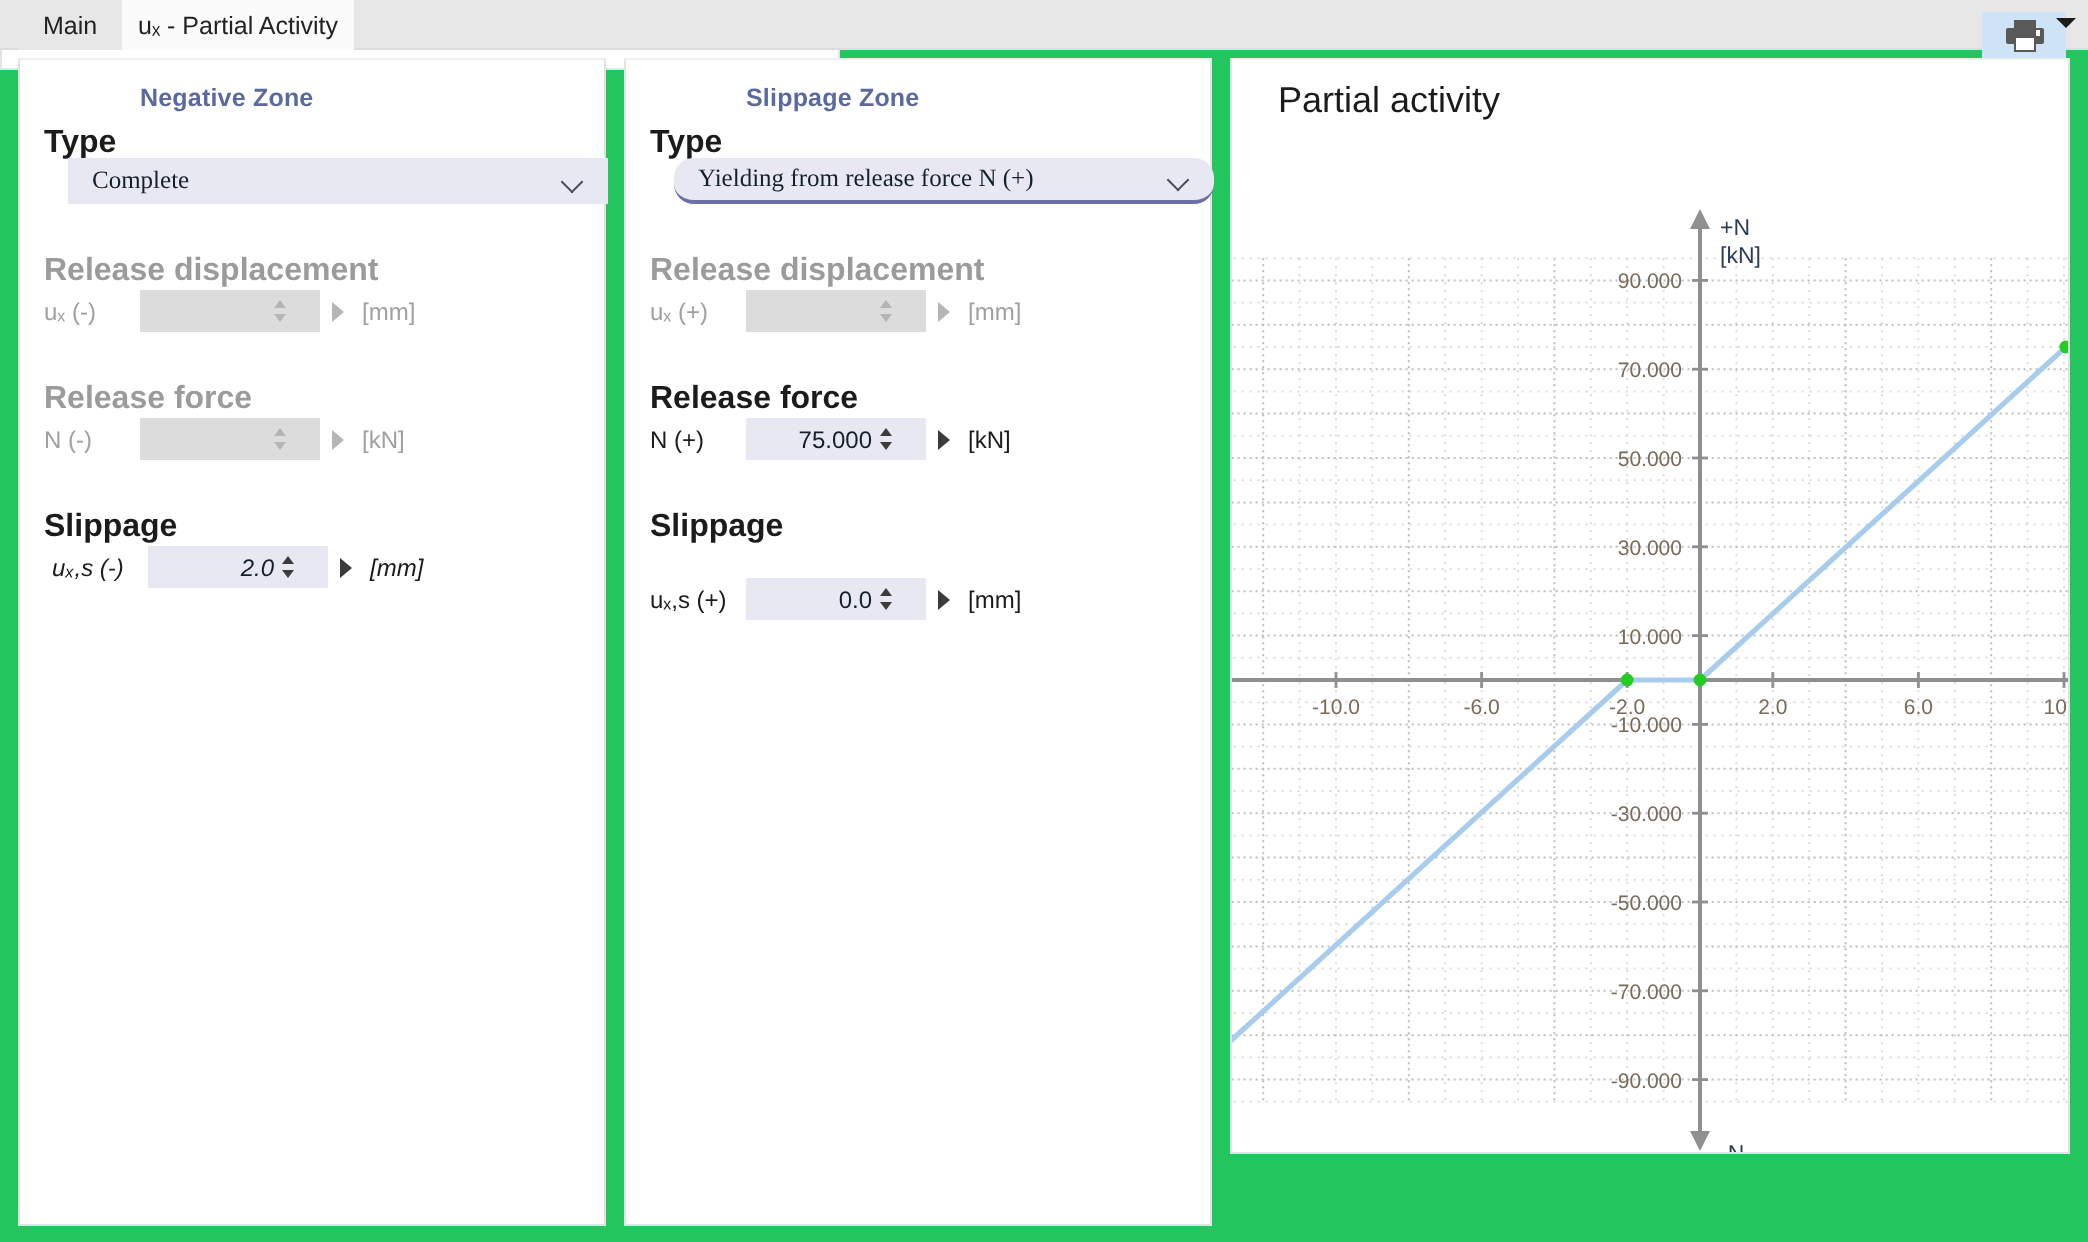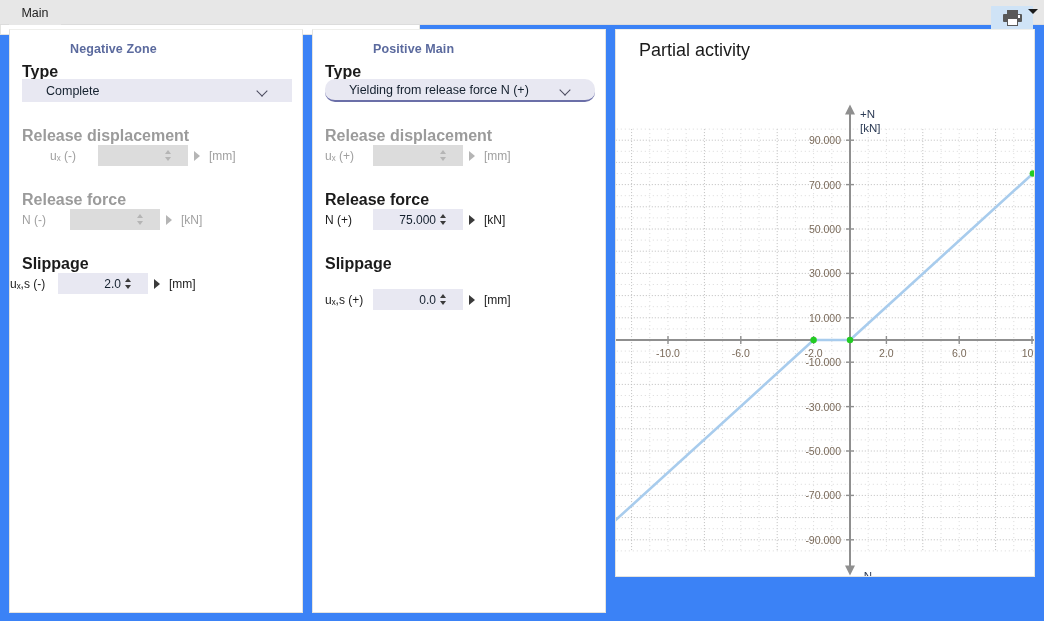--- a/index.html
+++ b/index.html
@@ -5,21 +5,21 @@
   * { box-sizing: border-box; }
   html, body {
     margin: 0; padding: 0;
     width: 1044px; height: 621px;
     overflow: hidden;
     background: #efefef;
     font-family: "Liberation Sans", sans-serif;
     font-size: 12px;
     color: #1b1b1b;
   }
-  #root { position: relative; width: 1044px; height: 621px; background: #3b82f6; }
+  #root { position: relative; width: 1044px; height: 621px; background: #22c55e; }
 
   
   .tabbar {
     position: absolute; left: 0; top: 0; width: 1044px; height: 25px;
     background: #e7e7e7;
     border-bottom: 1px solid #dcdcdc;
   }
   .tab {
     position: absolute; top: 0; height: 25px;
     display: flex; align-items: center; justify-content: center;
@@ -50,26 +50,27 @@
     padding-left: 48px;
   }
   .fieldlabel {
     position: absolute; left: 12px;
     font-size: 16px; font-weight: bold; color: #1b1b1b;
   }
   .fieldlabel.dim { color: #9b9b9b; font-weight: bold; }
 
   
   .combo {
-    position: absolute; left: 12px; height: 23px;
+    position: absolute; left: 24px; height: 23px;
     background: #e8e8f2;
     display: flex; align-items: center;
-    padding: 0 24px;
+    padding: 0 12px;
     font-size: 12.5px; color: #14202e;
     cursor: default;
+    font-family: Liberation Serif, serif;
   }
   .combo .ctext { flex: 1; overflow: hidden; white-space: nowrap; }
   .combo.focus { border-bottom: 2px solid #6b6fa8; }
   .chev { width: 11px; height: 11px; position: relative; flex: none; }
   .chev::before {
     content: ""; position: absolute; left: 1px; top: 2px;
     width: 7px; height: 7px;
     border-left: 1.4px solid #4a4a5e; border-bottom: 1.4px solid #4a4a5e;
     transform: rotate(-45deg);
   }
@@ -143,35 +144,38 @@
 </style>
 </head>
 <body>
 
 <div id="root">
 
   <div class="tabbar">
     <div class="tab inactive" style="left:9px;width:52px;">
       <span>Main</span>
     </div>
+    <div class="tab active" style="left:61px;width:116px;">
+      <span>uₓ - Partial Activity</span>
+    </div>
   </div>
 
   <div class="panel" id="panel-neg">
 
     <div class="section-title" style="top:12px;">Negative Zone</div>
 
     <div class="fieldlabel" style="top:33px;">Type</div>
 
     <div class="combo" style="top:49px;width:270px;">
       <span class="ctext">Complete</span>
       <span class="chev"></span>
     </div>
 
     <div class="fieldlabel dim" style="top:97px;">Release displacement</div>
-    <div class="numrow dim" style="left:12px;top:115px;margin-left:28px;">
+    <div class="numrow dim" style="left:12px;top:115px;">
       <span class="nlabel">uₓ (-)</span>
       <span class="spinbox">
         <span></span>
         <span class="spinner">
           <span class="up"></span>
             <span class="dn"></span>
         </span>
       </span>
       <span class="playarrow"></span>
       <span class="unit">[mm]</span>
@@ -185,37 +189,37 @@
         <span class="spinner">
           <span class="up"></span>
             <span class="dn"></span>
         </span>
       </span>
       <span class="playarrow"></span>
       <span class="unit">[kN]</span>
     </div>
 
     <div class="fieldlabel" style="top:225px;">Slippage</div>
-    <div class="numrow" style="left:0;top:243px;">
+    <div class="numrow" style="left:16px;top:243px;font-style:italic;">
       <span class="nlabel">uₓ,s (-)</span>
       <span class="spinbox">
         <span>2.0</span>
         <span class="spinner">
           <span class="up"></span>
             <span class="dn"></span>
         </span>
       </span>
       <span class="playarrow"></span>
       <span class="unit">[mm]</span>
     </div>
   </div>
 
   <div class="panel" id="panel-pos">
 
-    <div class="section-title" style="top:12px;">Positive Main</div>
+    <div class="section-title" style="top:12px;">Slippage Zone</div>
 
     <div class="fieldlabel" style="top:33px;">Type</div>
 
     <div class="combo focus" style="top:49px;width:270px;border-radius:10px;">
       <span class="ctext">Yielding from release force N (+)</span>
       <span class="chev"></span>
     </div>
 
     <div class="fieldlabel dim" style="top:97px;">Release displacement</div>
     <div class="numrow dim" style="left:12px;top:115px;">

